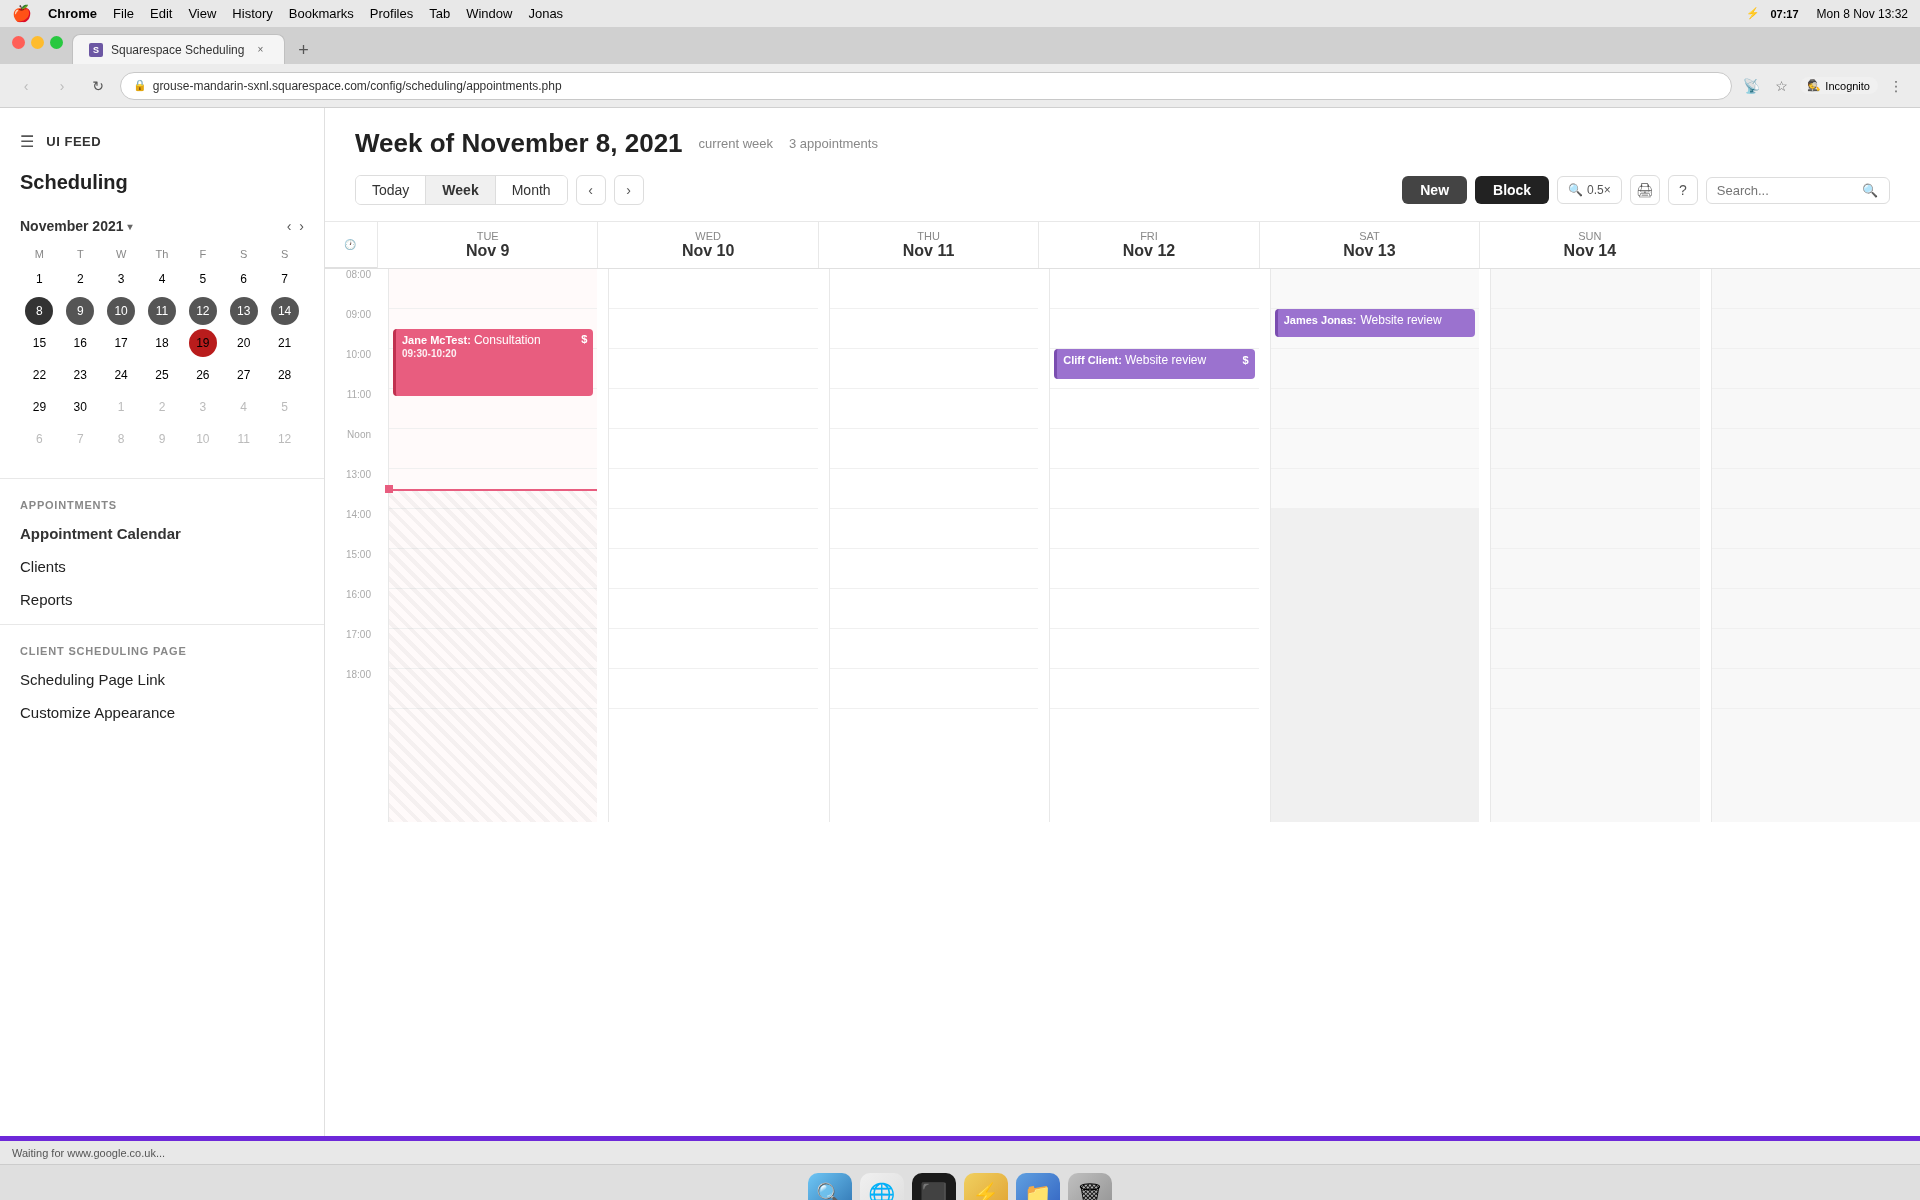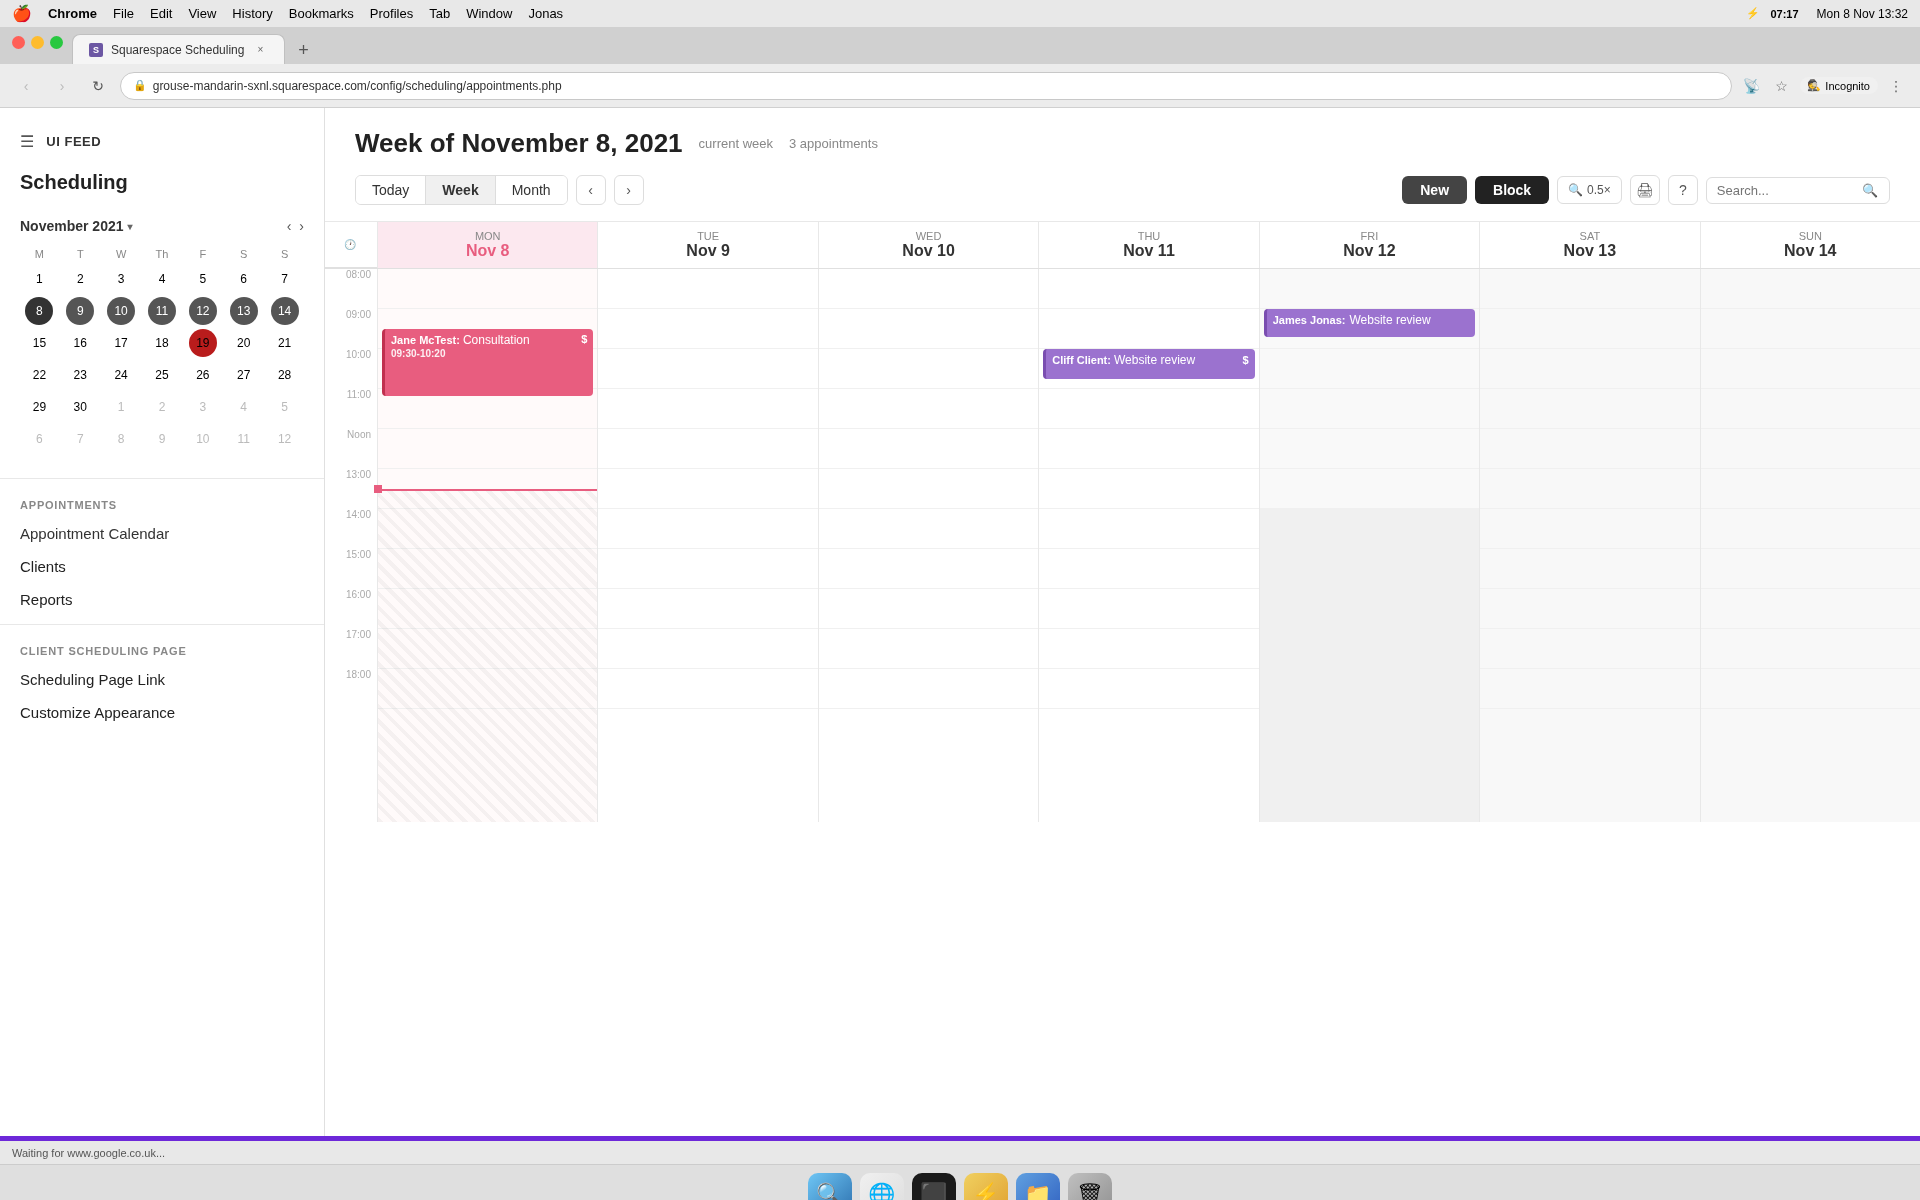--- a/index.html
+++ b/index.html
@@ -50,21 +50,21 @@
     .mini-cal-nav { font-size: 14px; color: #555; cursor: pointer; }
     .mini-cal-grid { display: grid; grid-template-columns: repeat(7, 1fr); gap: 2px; }
     .mini-cal-day-header { font-size: 11px; color: #888; text-align: center; padding: 2px; font-weight: 500; }
     .mini-cal-day { font-size: 12px; text-align: center; padding: 4px 2px; cursor: pointer; border-radius: 50%; width: 28px; height: 28px; display: flex; align-items: center; justify-content: center; margin: 1px auto; }
     .mini-cal-day.today { background: #333; color: white; border-radius: 50%; }
     .mini-cal-day.in-week { background: #555; color: white; border-radius: 50%; }
     .mini-cal-day.highlight-19 { background: #b91c1c; border-radius: 50%; }
     .sidebar-divider { height: 1px; background: #e8e8e8; margin: 8px 0; }
     .sidebar-section-label { font-size: 11px; color: #888; font-weight: 600; letter-spacing: 0.8px; padding: 12px 20px 6px; text-transform: uppercase; }
     .sidebar-nav-item { font-size: 15px; color: #222; padding: 8px 20px; cursor: pointer; font-weight: 500; }
-    .sidebar-nav-item.active { color: #333; font-weight: 400; }
+    .sidebar-nav-item.active { color: #333; font-weight: 700; }
 
     
     .calendar-main { flex: 1; display: flex; flex-direction: column; overflow: hidden; background: white; }
     .calendar-header { padding: 20px 30px 16px; border-bottom: 1px solid #e8e8e8; }
     .calendar-title-row { display: flex; align-items: center; gap: 16px; margin-bottom: 16px; }
     .calendar-title { font-size: 26px; font-weight: 700; color: #222; }
     .current-week-badge { font-size: 13px; color: #888; font-weight: 400; }
     .appointments-count { font-size: 13px; color: #888; font-weight: 400; }
     .calendar-toolbar { display: flex; align-items: center; gap: 8px; }
     .toolbar-btn-group { display: flex; border: 1px solid #ddd; border-radius: 6px; overflow: hidden; }
@@ -86,21 +86,21 @@
     .calendar-grid { display: flex; flex-direction: column; min-height: 600px; }
     .calendar-day-headers { display: grid; grid-template-columns: 52px repeat(7, 1fr); border-bottom: 1px solid #e0e0e0; position: sticky; top: 0; background: white; z-index: 10; }
     .cal-day-header { text-align: center; padding: 8px 4px; font-size: 12px; color: #666; font-weight: 500; border-left: 1px solid #e8e8e8; cursor: pointer; }
     .cal-day-header.today { background: #fce8ef; }
     .cal-day-header .day-name { font-size: 11px; color: #888; text-transform: uppercase; }
     .cal-day-header .day-num { font-size: 16px; font-weight: 700; color: #333; }
     .cal-day-header.today .day-num { color: #e85d7f; }
     .calendar-body { display: grid; grid-template-columns: 52px repeat(7, 1fr); flex: 1; }
     .time-col { display: flex; flex-direction: column; }
     .time-slot { height: 40px; display: flex; align-items: flex-start; justify-content: flex-end; padding-right: 6px; padding-top: 0; font-size: 10px; color: #aaa; font-weight: 400; }
-    .day-col { border-left: 1px solid #e8e8e8; position: relative; }
+    .day-col { border-left: 1px solid #e8e8e8; position: relative; margin-left: 11px; }
     .day-col.today-col { background: #fffafa; }
     .day-col.weekend-col { background: #f8f8f8; }
     .hour-row { height: 40px; border-bottom: 1px solid #f0f0f0; }
     .appt-event { position: absolute; border-radius: 4px; padding: 4px 6px; font-size: 11px; font-weight: 600; cursor: pointer; overflow: hidden; z-index: 5; }
     .appt-event.pink { background: #e85d7f; color: white; border-left: 3px solid #c0304f; }
     .appt-event.purple { background: #9b72cf; color: white; border-left: 3px solid #7a4db0; }
     .appt-event .appt-name { font-weight: 700; font-size: 11px; }
     .appt-event .appt-type { font-weight: 400; font-size: 12px; }
     .appt-event .appt-time { font-size: 10px; opacity: 0.9; margin-top: 1px; }
     .appt-event .dollar-icon { font-size: 11px; }
@@ -299,24 +299,20 @@
 
     <div class="calendar-grid-wrapper">
       <div class="calendar-grid">
 
         <div class="calendar-day-headers">
           <div style="width:52px; border-bottom: 1px solid #e0e0e0;">
             <div style="width:28px; height:28px; display:flex; align-items:center; justify-content:center; margin:8px auto 4px;">
               <span style="font-size:10px; color:#aaa;">🕐</span>
             </div>
           </div>
-          <div class="cal-day-header today">
-            <div class="day-name">MON</div>
-            <div class="day-num">Nov 8</div>
-          </div>
           <div class="cal-day-header">
             <div class="day-name">TUE</div>
             <div class="day-num">Nov 9</div>
           </div>
           <div class="cal-day-header">
             <div class="day-name">WED</div>
             <div class="day-num">Nov 10</div>
           </div>
           <div class="cal-day-header">
             <div class="day-name">THU</div>

